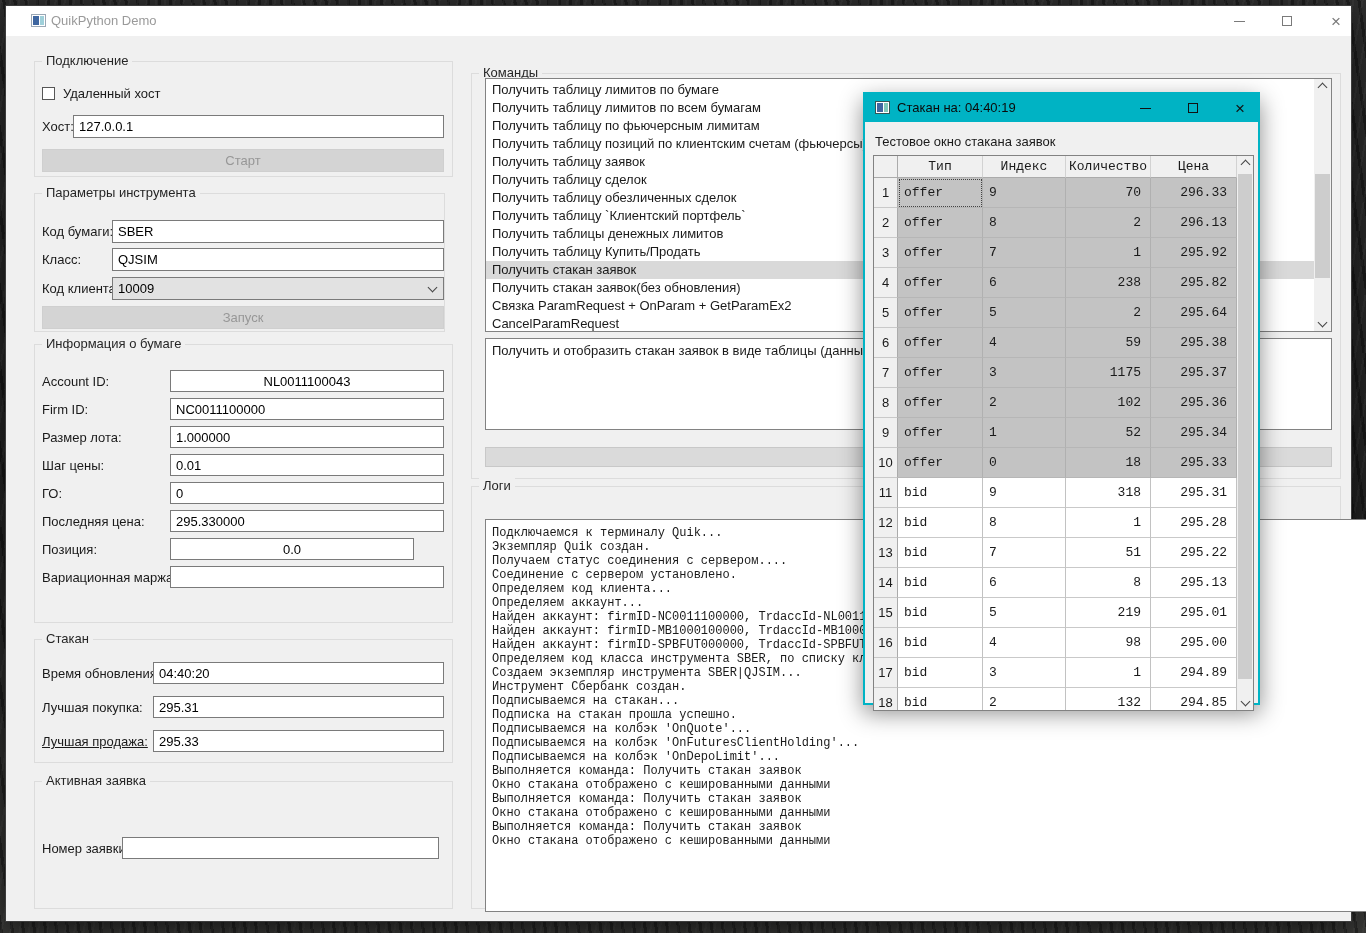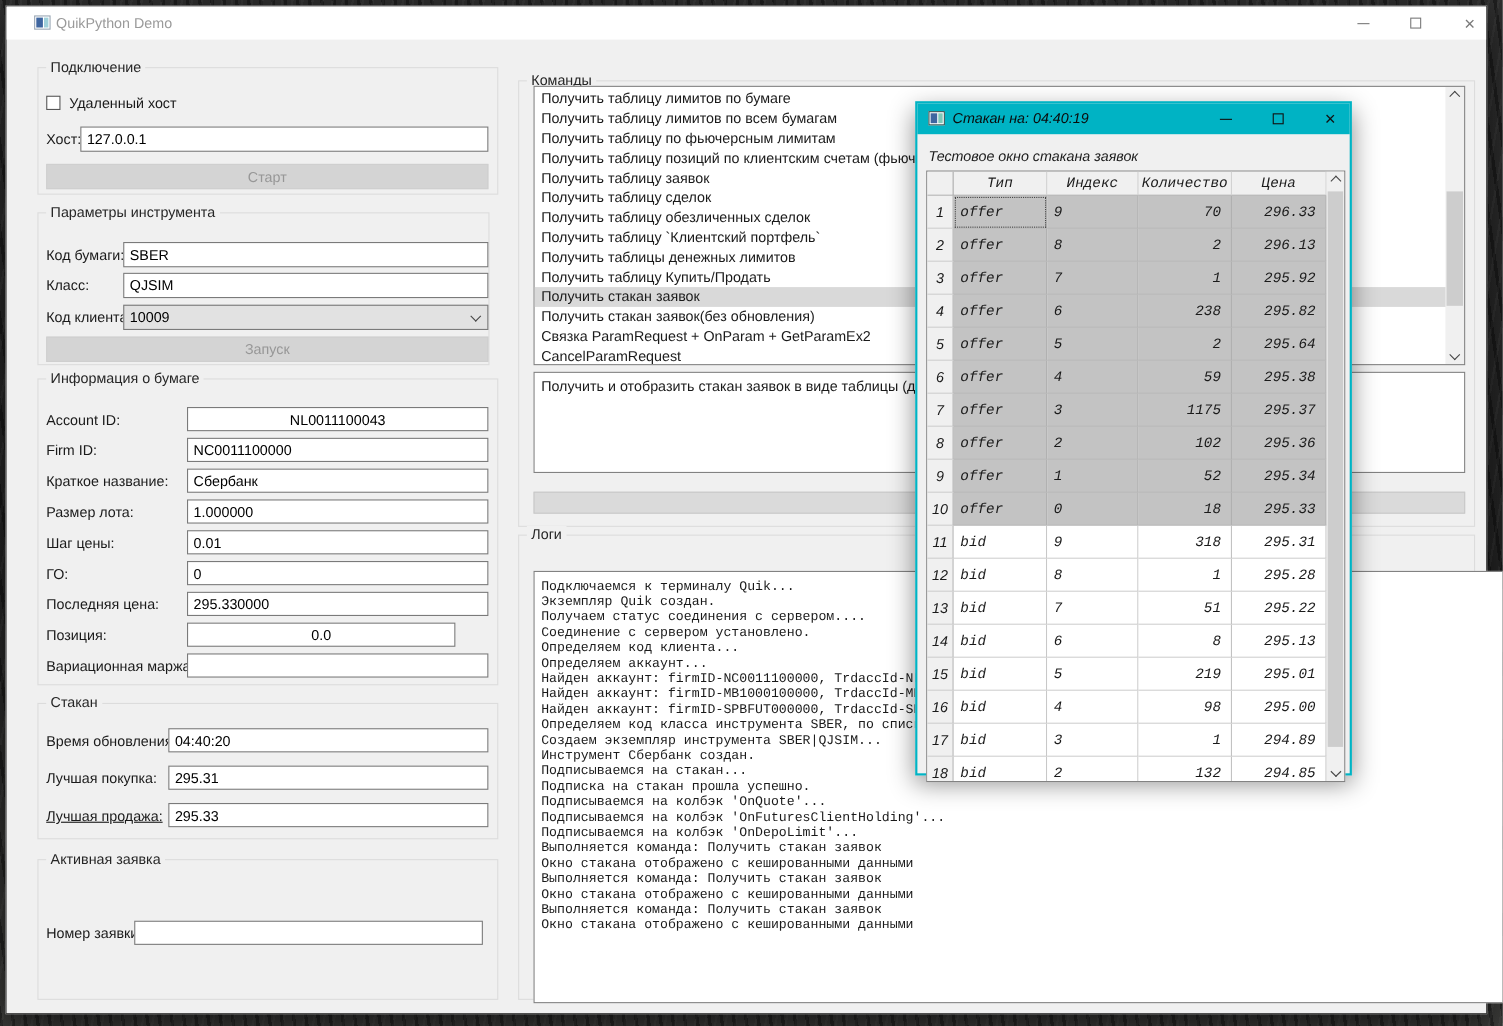--- a/index.html
+++ b/index.html
@@ -52,22 +52,22 @@
   .cmd-sel{ background:#d9d9d9; }
   .scrollbar{ position:absolute; top:0; right:0; width:17px; height:100%; background:#f0f0f0; }
   .sb-arrow{ position:absolute; left:0; width:17px; height:17px; display:flex; align-items:center; justify-content:center; }
   .sb-thumb{ position:absolute; left:1px; width:15px; background:#cdcdcd; }
   .descbox{ position:absolute; background:#fff; border:1px solid #828282; padding:4px 6px; font-size:13px;
        overflow:hidden; white-space:nowrap; }
   .progressbar{ position:absolute; background:#dadada; border:1px solid #c8c8c8; }
   .logbox{ position:absolute; background:#fff; border:1px solid #828282; overflow:hidden; padding:6px 0 0 6px; }
   .log-line{ font-family:"Liberation Mono", monospace; font-size:12px; line-height:14px; white-space:pre; }
   
-  .popup{ position:absolute; left:832px; top:92px; width:397px; height:613px;
-    background:#f0f0f0; border:2px solid #00b3c4; box-shadow:0 8px 22px rgba(0,0,0,.45);font-style:italic; }
+  .popup{ position:absolute; left:863px; top:92px; width:397px; height:613px;
+    background:#f0f0f0; border:2px solid #00b3c4; box-shadow:0 8px 22px rgba(0,0,0,.45); }
   .popup-titlebar{ position:absolute; left:0; top:0; width:100%; height:28px; background:#00b3c4; }
   .popup-icon{ position:absolute; left:10px; top:7px; width:15px; height:13px; border:1px solid #355; background:#fff; }
   .popup-icon i{ position:absolute; left:1px; top:1px; width:6px; height:9px; background:#3f66a0; }
   .popup-icon b{ position:absolute; left:8px; top:1px; width:4px; height:9px; background:#7fc8b8; }
   .popup-title{ position:absolute; left:32px; top:6px; font-size:13px; color:#0a0a0a; }
   .pcap{ position:absolute; top:3px; width:34px; height:22px; display:flex; align-items:center; justify-content:center; }
   .pcap-min i{ width:11px; height:1px; background:#111; display:block; }
   .pcap-max i{ width:10px; height:10px; border:1px solid #111; display:block; }
   .pcap-close{ font-size:17px; color:#111; line-height:1; }
   .popup-caption{ position:absolute; left:10px; top:40px; font-size:13px; color:#1a1a1a; }
@@ -139,24 +139,20 @@
       <div id="info-fields" style="position:absolute;left:7px;top:20px;width:404px;">
           <div style="position: relative; height: 28px; text-align: center;">
             <div class="lbl" style="left: 0px; top: 9px;">Account ID:</div>
             <div class="tb" style="left: 128px; top: 5px; width: 274px; height: 22px;">NL0011100043</div>
           </div>
           <div style="position: relative; height: 28px;">
             <div class="lbl" style="left: 0px; top: 9px;">Firm ID:</div>
             <div class="tb" style="left: 128px; top: 5px; width: 274px; height: 22px;">NC0011100000</div>
           </div>
           <div style="position: relative; height: 28px;">
-            <div class="lbl" style="left: 0px; top: 9px;">Краткое название:</div>
-            <div class="tb" style="left: 128px; top: 5px; width: 274px; height: 22px;">Сбербанк</div>
-          </div>
-          <div style="position: relative; height: 28px;">
             <div class="lbl" style="left: 0px; top: 9px;">Размер лота:</div>
             <div class="tb" style="left: 128px; top: 5px; width: 274px; height: 22px;">1.000000</div>
           </div>
           <div style="position: relative; height: 28px;">
             <div class="lbl" style="left: 0px; top: 9px;">Шаг цены:</div>
             <div class="tb" style="left: 128px; top: 5px; width: 274px; height: 22px;">0.01</div>
           </div>
           <div style="position: relative; height: 28px;">
             <div class="lbl" style="left: 0px; top: 9px;">ГО:</div>
             <div class="tb" style="left: 128px; top: 5px; width: 274px; height: 22px;">0</div>

